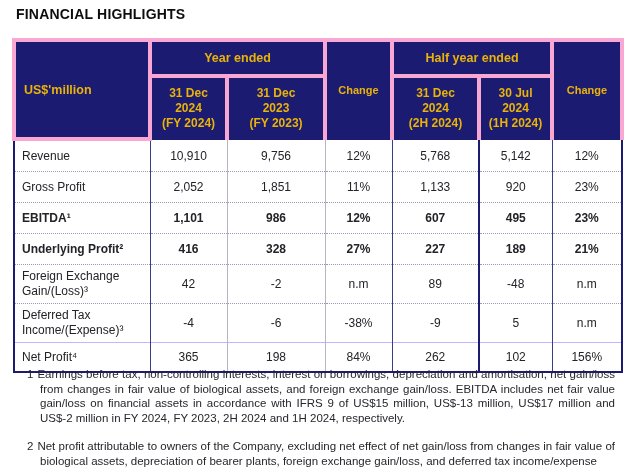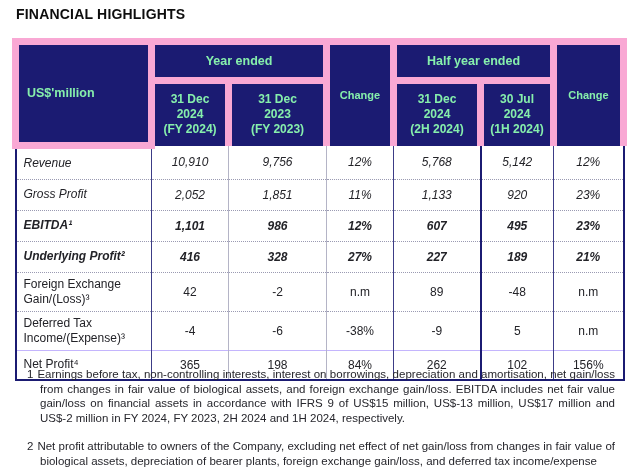--- a/index.html
+++ b/index.html
@@ -18,23 +18,23 @@
   table.fin{
     position:absolute;left:12px;top:38px;
     border-collapse:collapse;
     table-layout:fixed;
     width:608px;
     font-size:12px;
   }
   
   th{
     background:#1b1b72;
-    color:#86efac;
+    color:#eab308;
     font-weight:bold;
-    border:7px solid #f9a8d4;
+    border:4px solid #f9a8d4;
     padding:2px 3px;
     vertical-align:middle;
     text-align:center;
   }
   th.unit{
     text-align:left;
     padding-left:8px;
     font-size:12.5px;
     margin-top:14px;
   }
@@ -58,21 +58,21 @@
   td.lbl{
     text-align:left;
     padding-left:7px;
     padding-right:4px;
     line-height:1.25;
   }
   td.v-navy{border-left:1px solid #3c3c86;}
   td.v-gray{border-left:1px solid #b4b4c6;}
   td.v-thick{border-left:2px solid #1b1b72;}
   table.fin{border:2px solid #1b1b72;}
-  tr.r-s td{height:30px;font-style:italic;}
+  tr.r-s td{height:30px;}
   tr.r-m td{height:28px;}
   tr.r-d td{height:38px;}
   tr.emph td{font-weight:bold;margin-left:24px;}
   tr.last-row td{border-top:1px solid #c4b5fd;}
   
   .notes{
     position:absolute;left:14px;top:354px;width:614px;
     font-size:11.5px;line-height:1.28;color:#26262c;
   }
   .notes-heading{margin:0 0 1px 0;}

